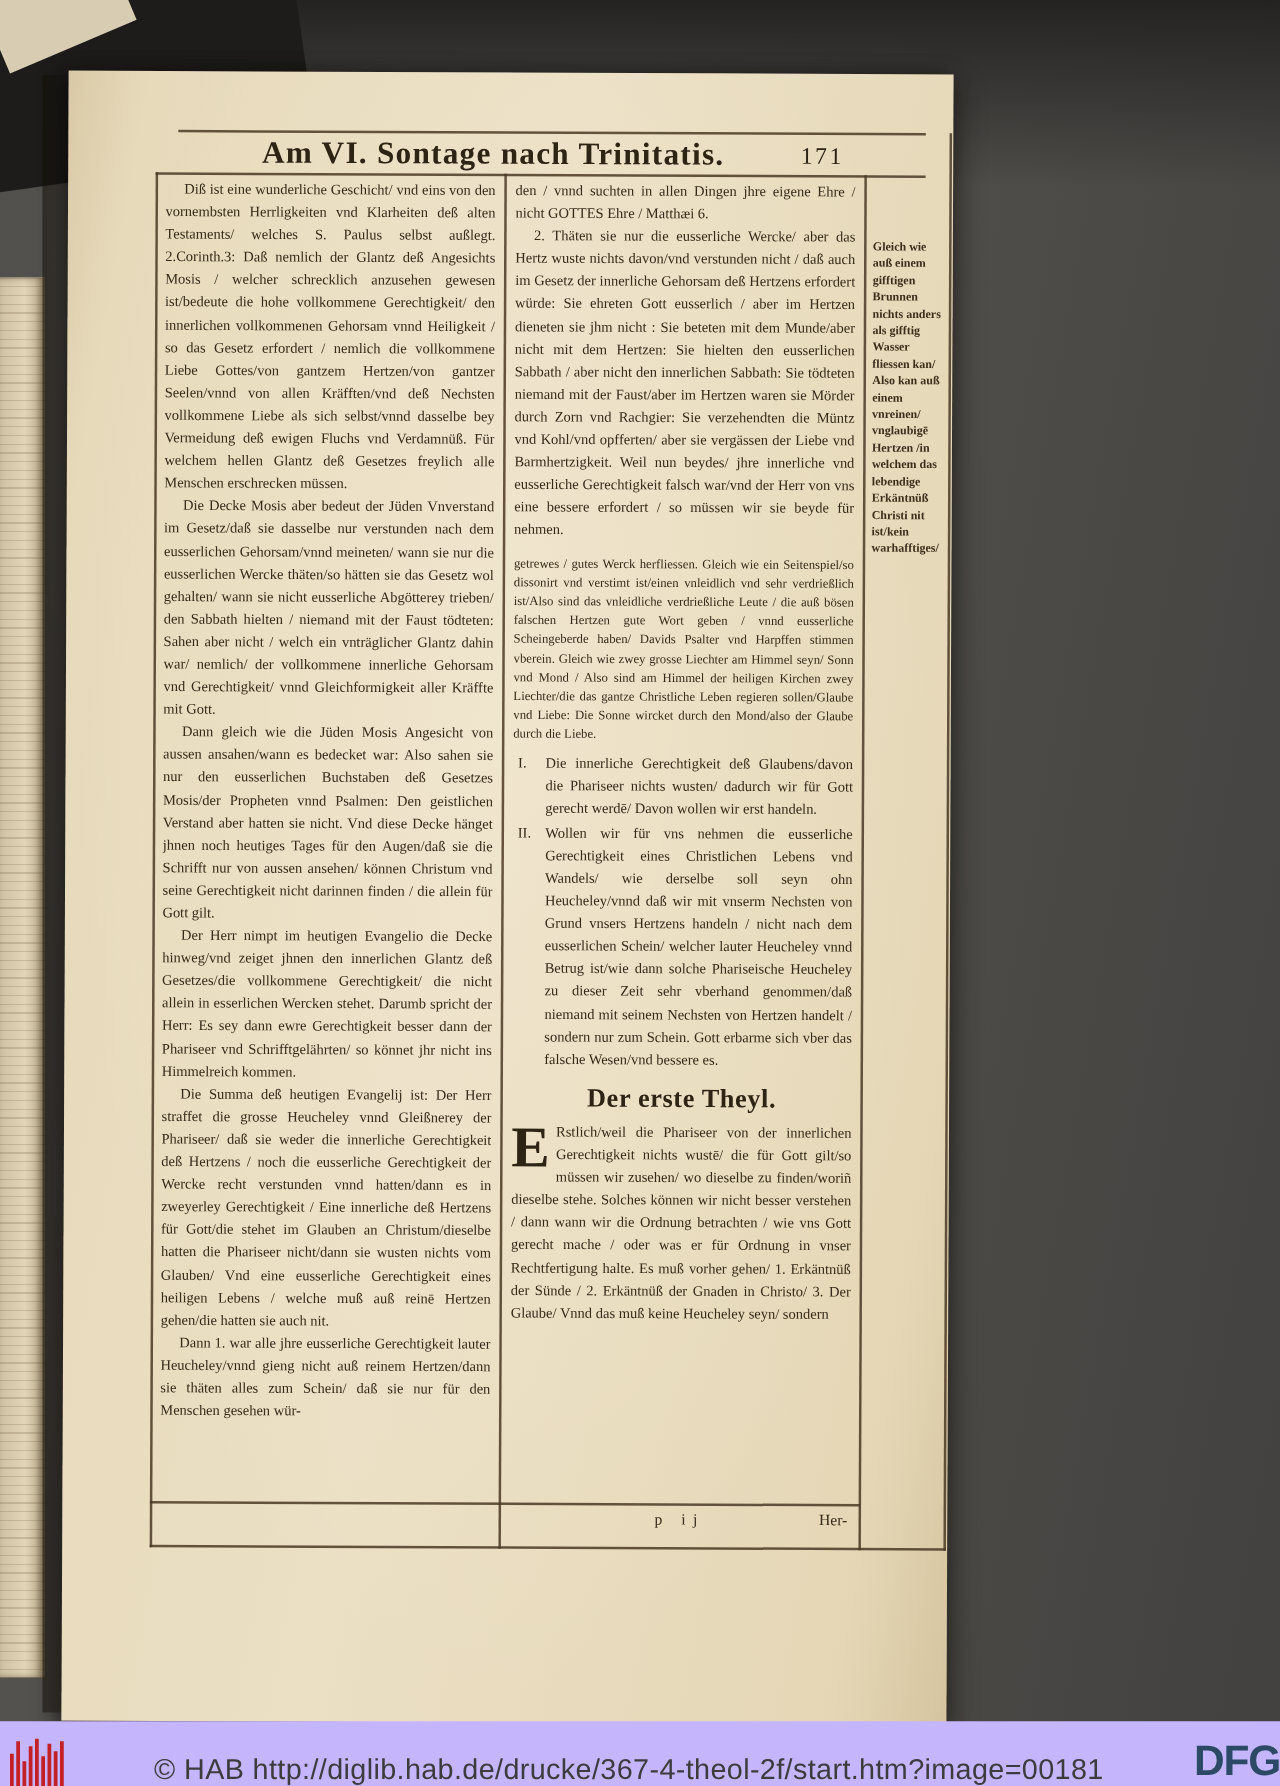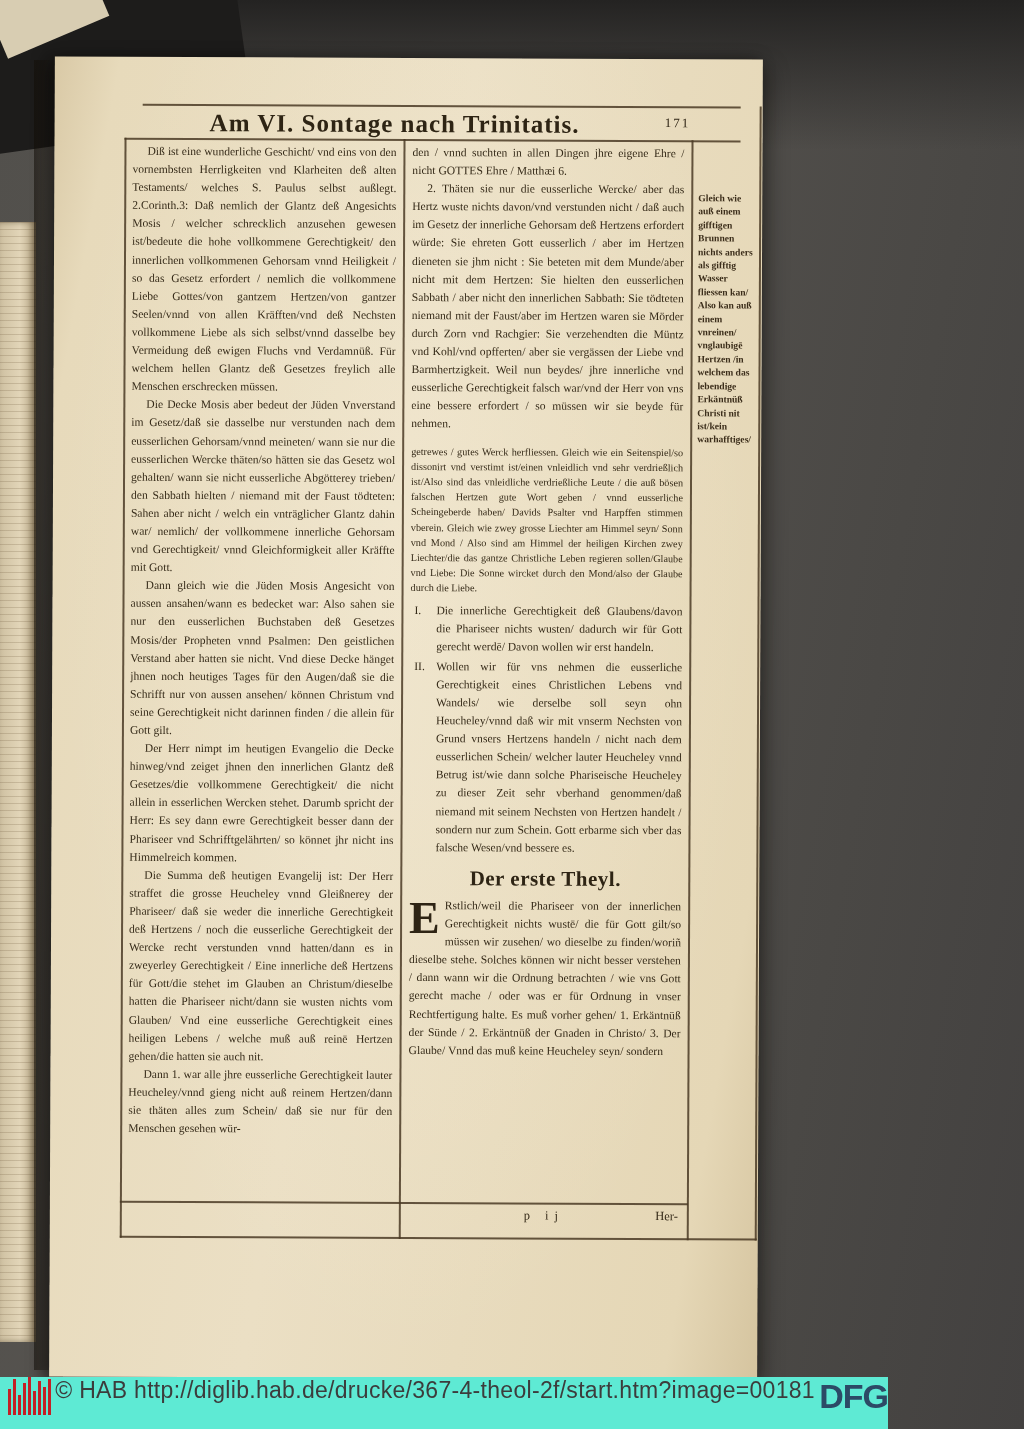--- a/index.html
+++ b/index.html
@@ -53,21 +53,21 @@
   .rule-v{width:2px;}
 
   
   .hdr-title{
     position:absolute;left:90px;top:52px;width:500px;
     text-align:center;font-size:25px;font-weight:700;letter-spacing:1px;
     color:#2e2414;white-space:nowrap;
   }
   .hdr-pagenum{
     position:absolute;left:586px;top:56px;width:74px;
-    text-align:center;font-size:13px;color:#2e2414;letter-spacing:2px;
+    font-size:19px;color:#2e2414;letter-spacing:2px;
   }
 
   
   .col{
     position:absolute;top:86px;height:1088px;overflow:hidden;
     font-size:11.6px;line-height:18.1px;text-align:justify;
     color:#352a18;
   }
   .col-left{left:78px;width:264px;}
   .col-right{left:358px;width:272px;}
@@ -99,22 +99,22 @@
 
   
   .margin-note{
     position:absolute;left:644px;top:132px;width:58px;
     font-size:9.6px;line-height:13.4px;color:#3c2e1b;font-weight:700;
     text-align:left;word-break:break-word;
   }
 
   
   .footer-bar{
-    position:absolute;left:0;bottom:0;width:888px;height:52px;
-    background:#5eead4;display:flex;align-items:flex-start;
+    position:absolute;left:0;bottom:0;width:1024px;height:52px;
+    background:#c4b5fd;display:flex;align-items:flex-end;
     font-family:"Liberation Sans", sans-serif;
   }
   .hab-logo{
     display:flex;align-items:flex-end;gap:2px;height:38px;
     margin-left:8px;
   }
   .hab-logo span{display:block;width:3px;background:#c32026;}
   .footer-text{
     flex:1;text-align:center;font-size:23px;color:#3c3c3c;
     letter-spacing:.3px;

